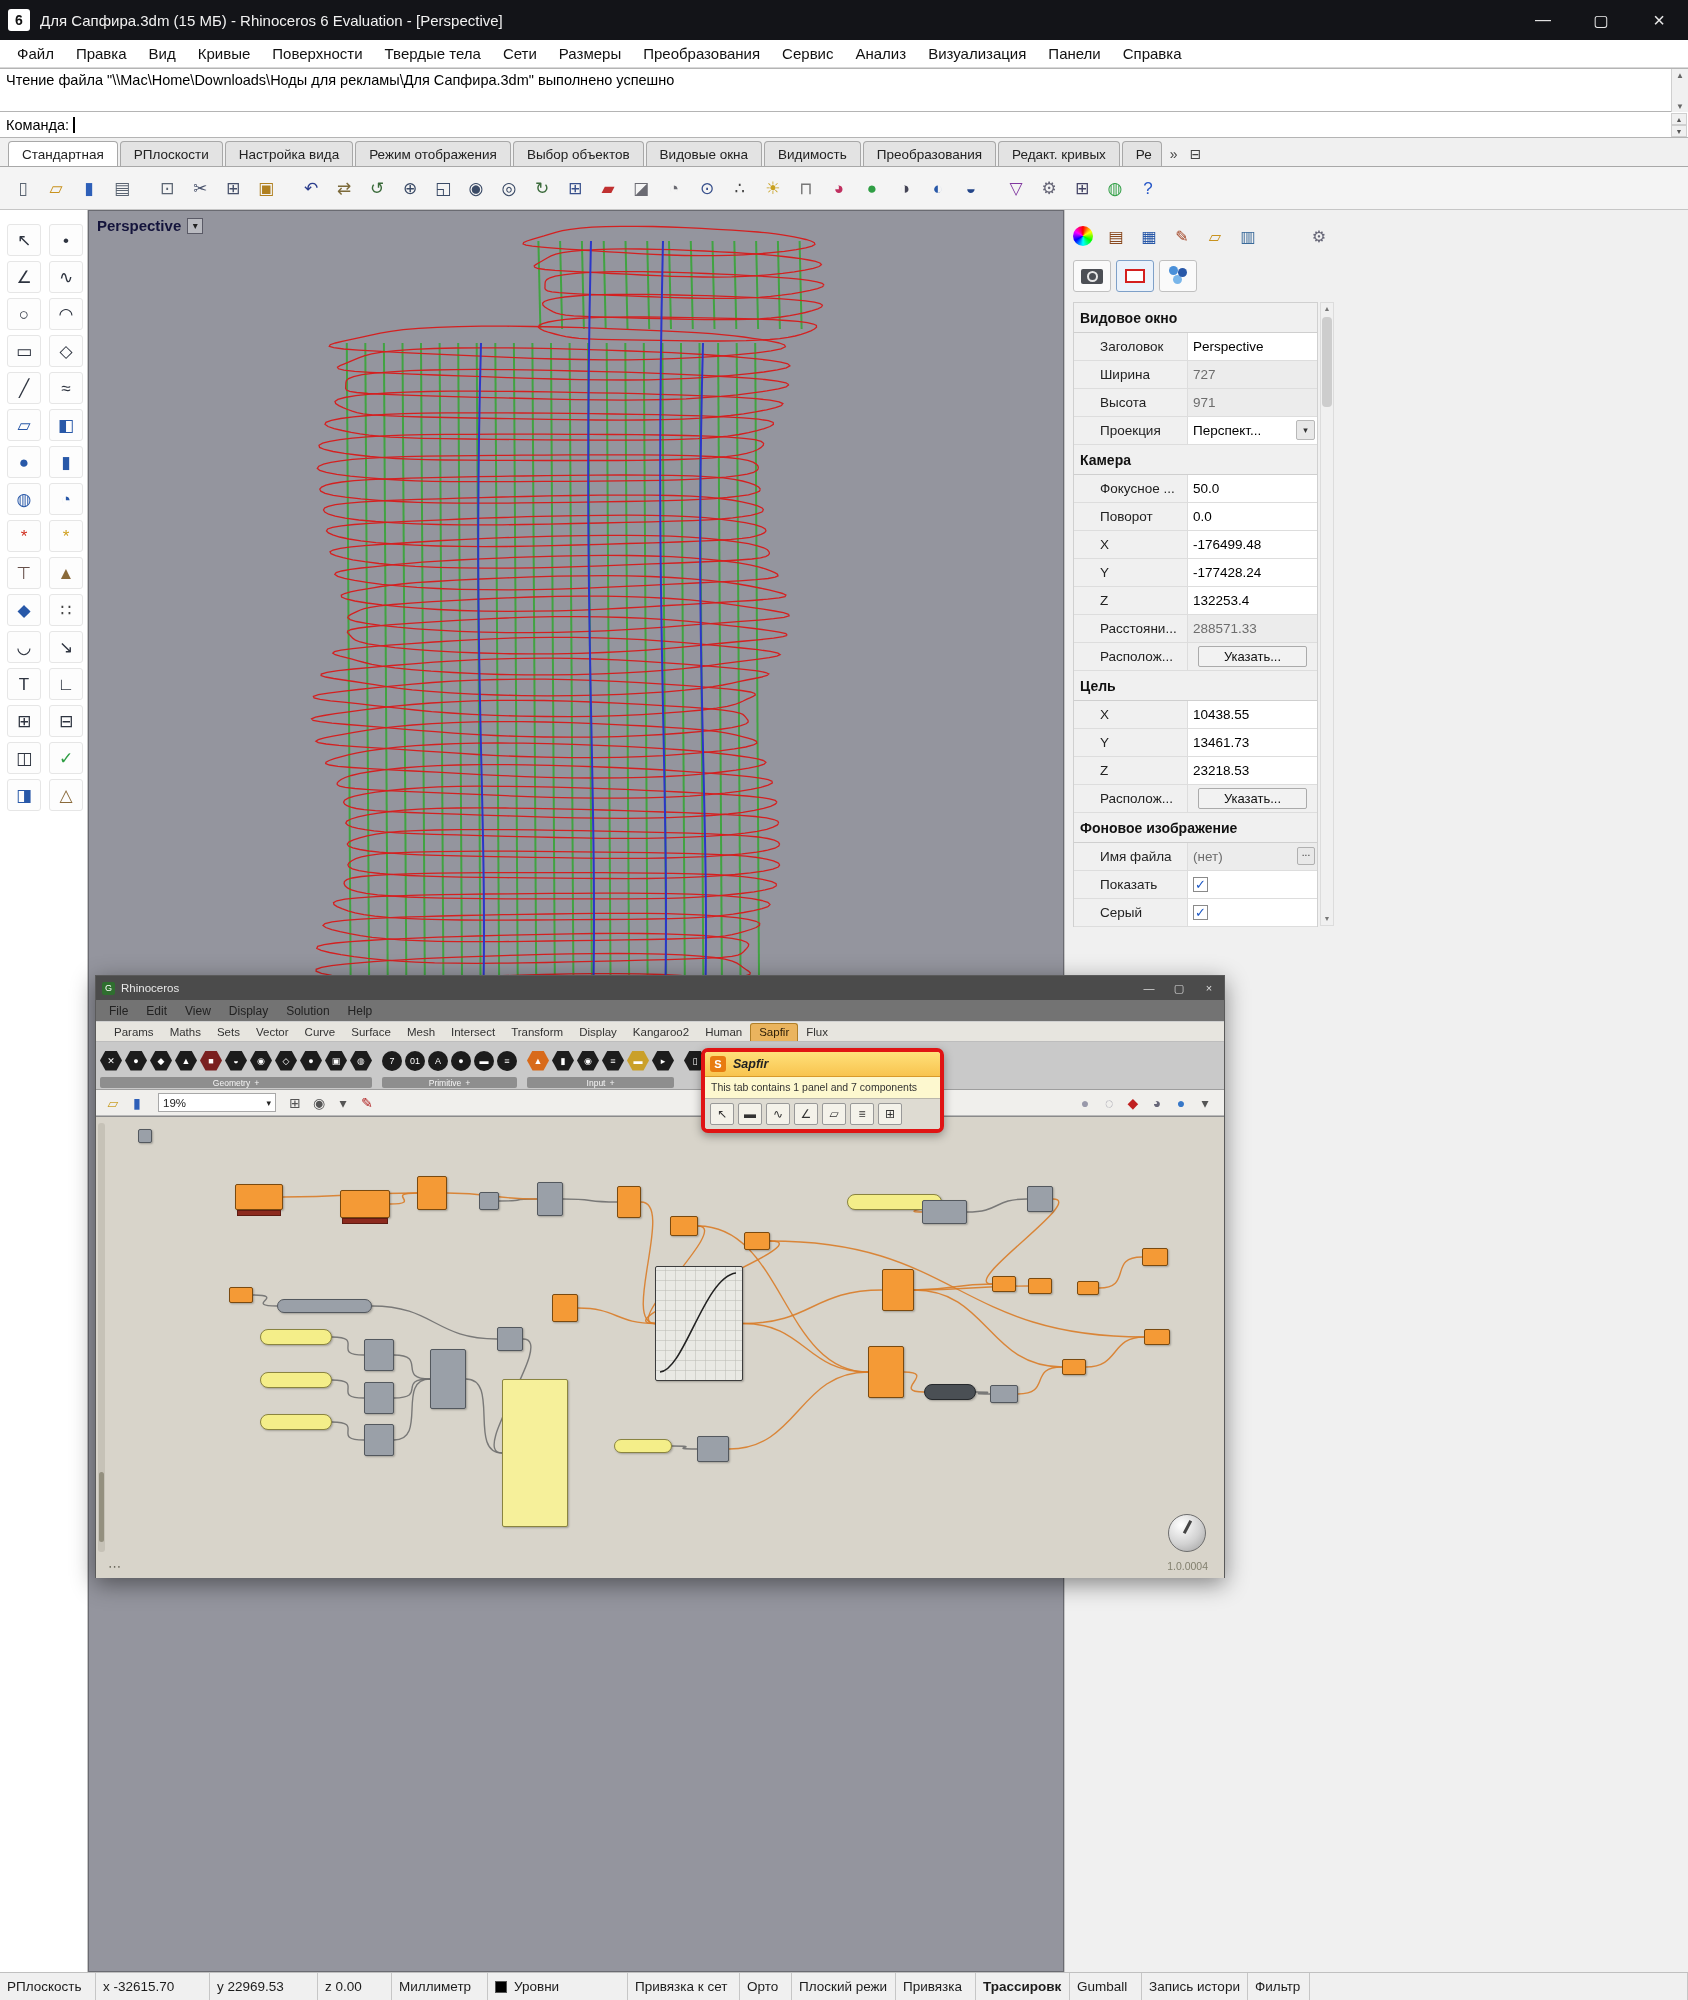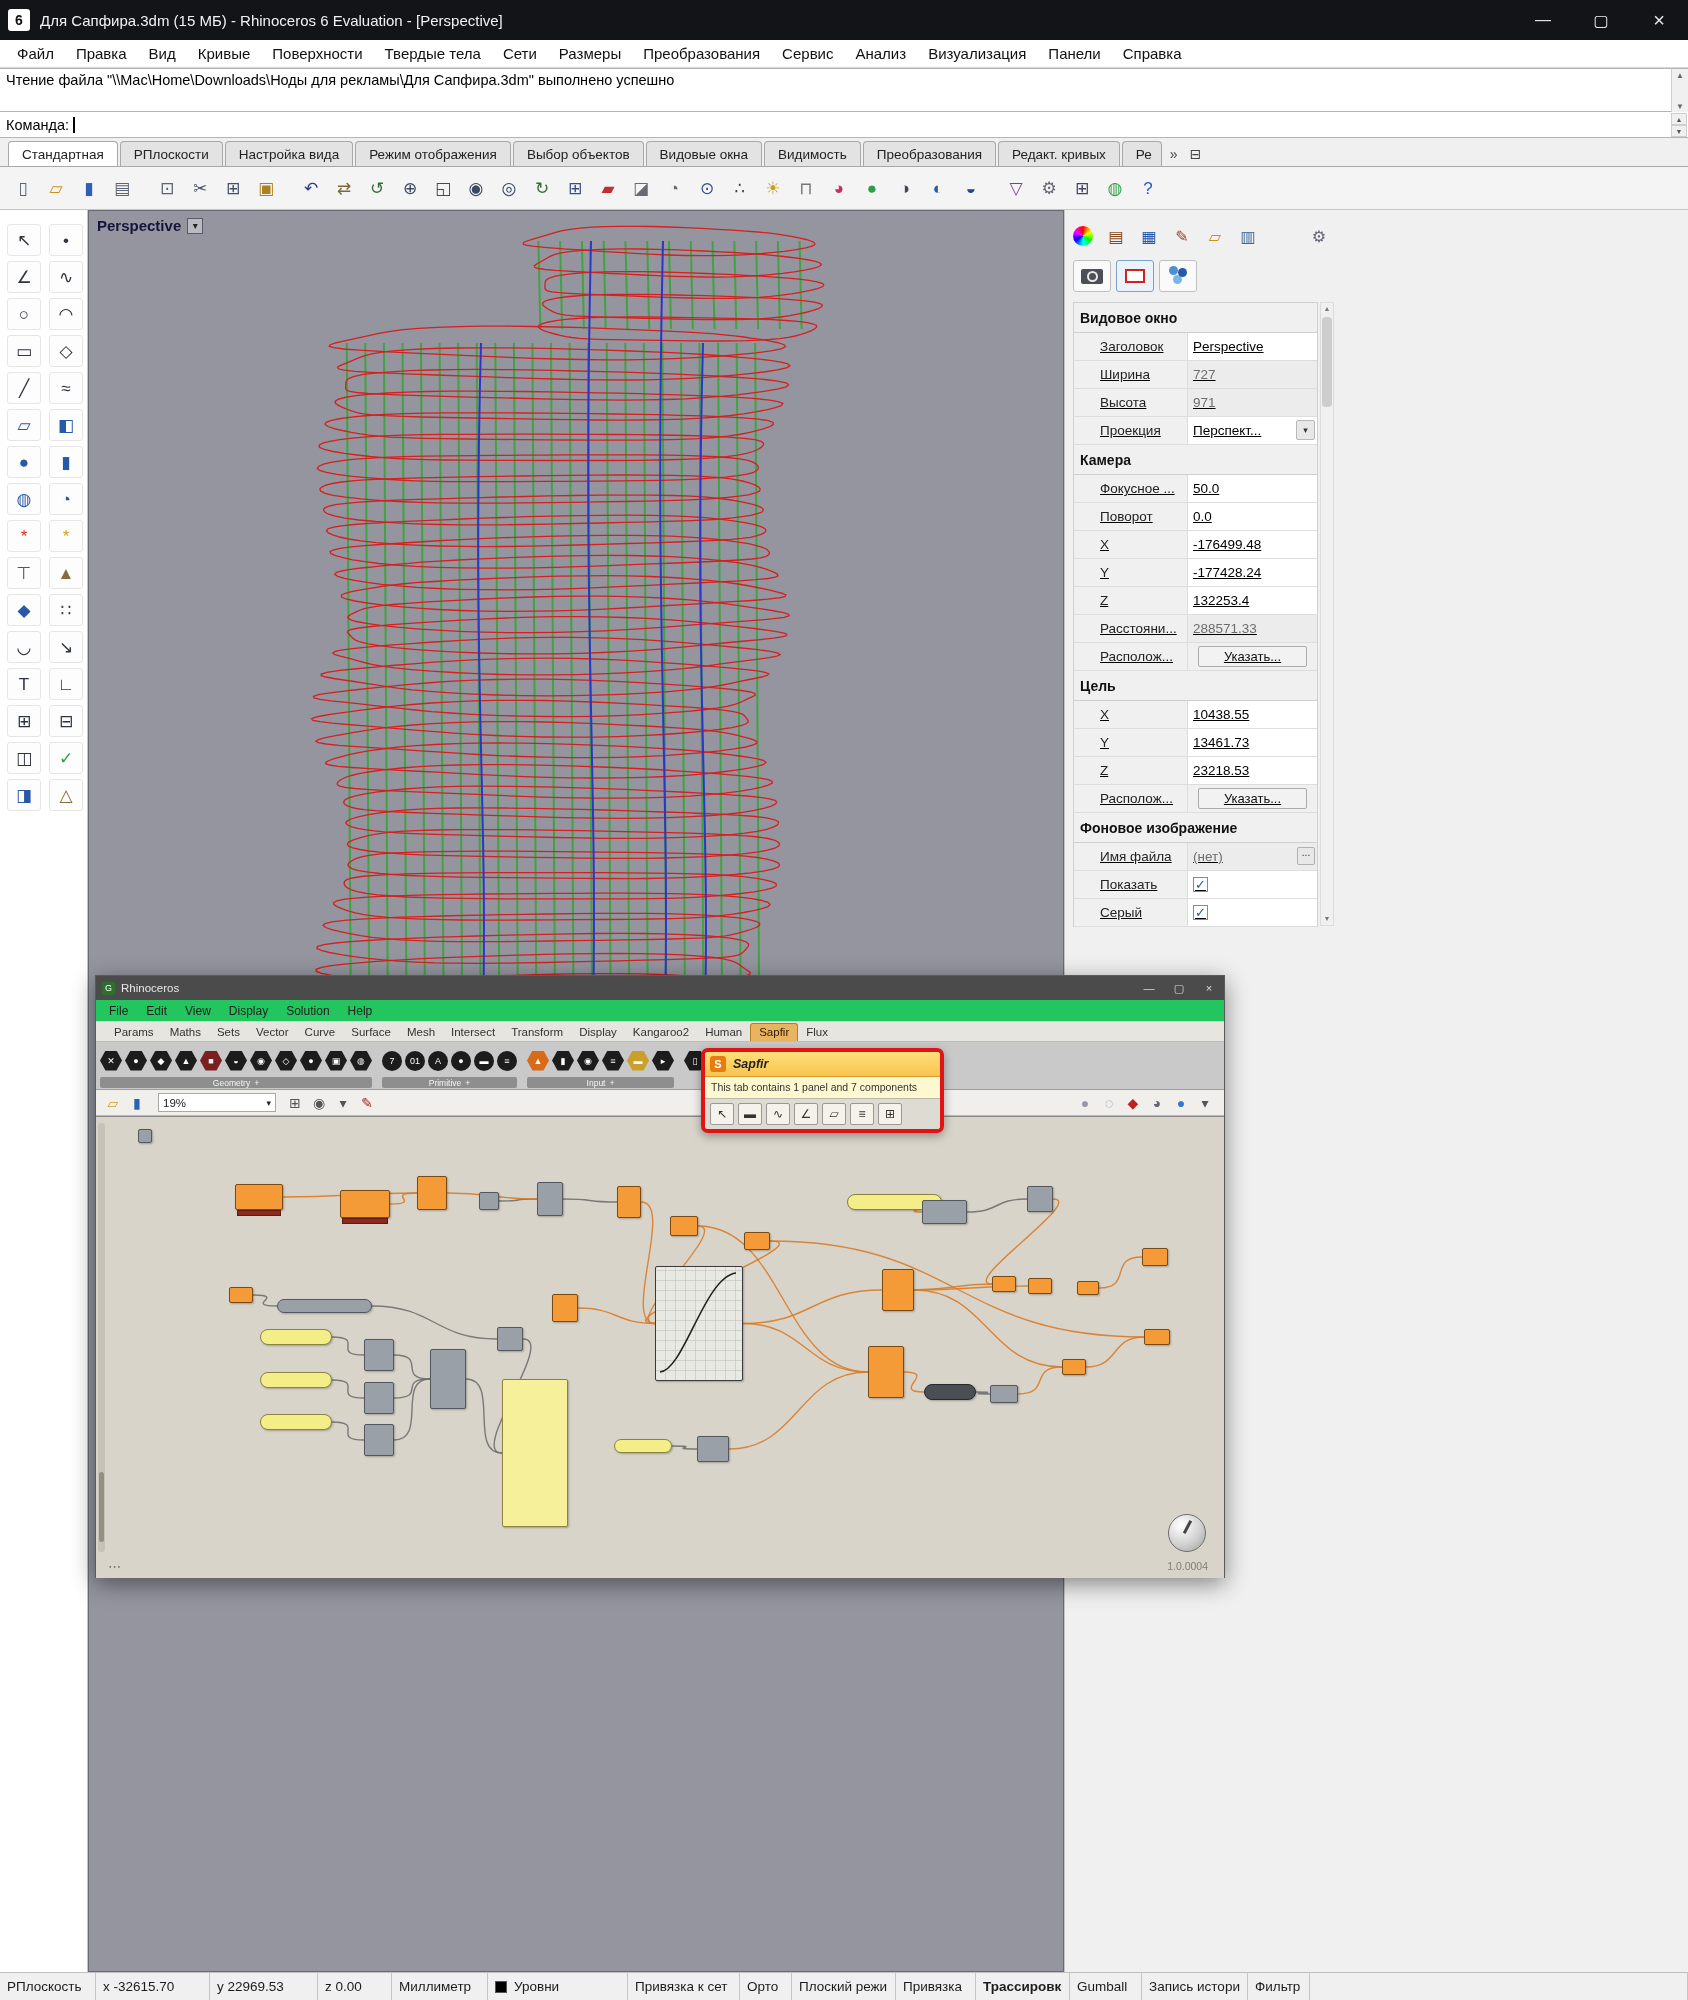--- a/index.html
+++ b/index.html
@@ -64,39 +64,39 @@
   #viewbtns { position:absolute; left:8px; top:50px; display:flex; gap:5px; }
   .vbtn { width:38px; height:32px; border:1px solid #c0c0c0; background:#fafafa; border-radius:3px; display:flex; align-items:center; justify-content:center; }
   .vbtn.sel { border-color:#7ea0c8; background:#eaf2fb; }
   .ico-cam { width:22px; height:15px; background:#4c4f55; border-radius:2px; position:relative; }
   .ico-cam:after { content:""; position:absolute; left:6px; top:2.5px; width:7px; height:7px; border:2px solid #e8e8e8; border-radius:50%; }
   .ico-redrect { width:20px; height:14px; border:2.5px solid #d42020; background:#fff; }
   .ico-balls { width:9px; height:9px; border-radius:50%; background:#4a90d9; box-shadow:9px 2px 0 #2858a8, 4px 9px 0 #79b6ea; margin:-6px 9px 6px 0; }
 
   #propgrid { position:absolute; left:8px; top:92px; width:245px; background:#f7f7f7; border:1px solid #d0d0d0; border-bottom:none; font-size:13.5px; }
   .phead { height:30px; background:#f0f0f0; border-bottom:1px solid #cfcfcf; display:flex; align-items:center; padding-left:6px; font-weight:bold; font-size:14px; color:#111; }
-  .prow { height:28px; display:flex; border-bottom:1px solid #ddd; background:#f0f0f0;text-decoration:underline; }
+  .prow { height:28px; display:flex; border-bottom:1px solid #ddd; background:#f0f0f0; }
   .plab { width:113px; padding-left:26px; display:flex; align-items:center; color:#222; white-space:nowrap; overflow:hidden; }
   .pval { flex:1; background:#fff; border-left:1px solid #ddd; display:flex; align-items:center; padding:0 5px; color:#000; white-space:nowrap; overflow:hidden; position:relative; }
   .pval.dis { background:#ececec; color:#6d6d6d; }
   .pval .ddb { position:absolute; right:2px; top:3px; width:19px; height:20px; background:#e8e8e8; border:1px solid #b8b8b8; border-radius:2px; font-size:9px; display:flex; align-items:center; justify-content:center; color:#333; }
   .pbtn { margin:0 auto; width:92%; height:21px; background:#f2f2f2; border:1px solid #ababab; border-radius:2px; font-size:13px; font-family:inherit; color:#111; }
   .cb { width:15px; height:15px; background:#fff; border:1px solid #8a8a8a; font-size:13px; line-height:13px; color:#1a56c4; text-align:center; font-weight:bold; }
   .mini-btn { position:absolute; right:2px; top:4px; width:18px; height:18px; background:#e8e8e8; border:1px solid #b0b0b0; border-radius:2px; font-size:10px; line-height:10px; text-align:center; color:#333; }
   #pscroll { position:absolute; left:255px; top:92px; width:14px; height:624px; background:#f0f0f0; border:1px solid #dcdcdc; }
   #pscroll .thumb { position:absolute; left:1px; top:14px; width:10px; height:90px; background:#cdcdcd; border-radius:4px; }
   #pscroll .sa { position:absolute; left:0; width:12px; height:12px; font-size:7px; color:#777; text-align:center; line-height:12px; }
 
   
   #gh { position:absolute; left:95px; top:975px; width:1130px; height:603px; background:#ececec; border:1px solid #5a5a5a; box-shadow:0 6px 22px rgba(0,0,0,0.45); }
   #ghtitle { height:24px; background:#4b4b4b; color:#e8e8e8; display:flex; align-items:center; padding-left:6px; font-size:11.5px; }
   #ghtitle .ghico { width:13px; height:13px; background:#2f6e2f; border-radius:2px; margin-right:6px; color:#fff; font-size:9px; display:flex; align-items:center; justify-content:center; }
   #ghbtns { margin-left:auto; display:flex; }
   .ghwb { width:30px; height:24px; display:flex; align-items:center; justify-content:center; font-size:11px; color:#ddd; }
-  #ghmenu { height:22px; background:#22c55e; border-bottom:1px solid #d0d0d0; display:flex; align-items:center; padding-left:4px; }
+  #ghmenu { height:22px; background:#737373; border-bottom:1px solid #d0d0d0; display:flex; align-items:center; padding-left:4px; }
   .ghmi { font-size:12px; color:#222; padding:0 9px; }
   #ghtabs { height:20px; background:#e7e5df; border-bottom:1px solid #bdbdbd; display:flex; align-items:flex-end; padding-left:10px; }
   .ghtab { font-size:11.5px; color:#333; padding:2px 8px 3px; white-space:nowrap; }
   .ghtab.active-gh { background:#eab45e; border:1px solid #b07f28; border-bottom:none; border-radius:3px 3px 0 0; color:#2a1c06; }
   #ghcomp { height:48px; background:#c9c9c9; border-bottom:1px solid #9e9e9e; display:flex; align-items:stretch; padding:2px 4px 0; }
   .ghgroup { display:flex; flex-direction:column; margin-right:10px; }
   .ghicons { display:flex; align-items:center; gap:3px; height:33px; }
   .ghx { width:22px; height:20px; display:flex; align-items:center; justify-content:center; color:#fff; font-size:9px; clip-path:polygon(25% 0, 75% 0, 100% 50%, 75% 100%, 25% 100%, 0 50%); }
   .ghx.round { clip-path:none; border-radius:50%; width:20px; }
   .ghlabel { height:11px; background:#8e8e8e; color:#f5f5f5; font-size:8.5px; display:flex; align-items:center; justify-content:center; gap:4px; border-radius:2px;text-align:right; }

